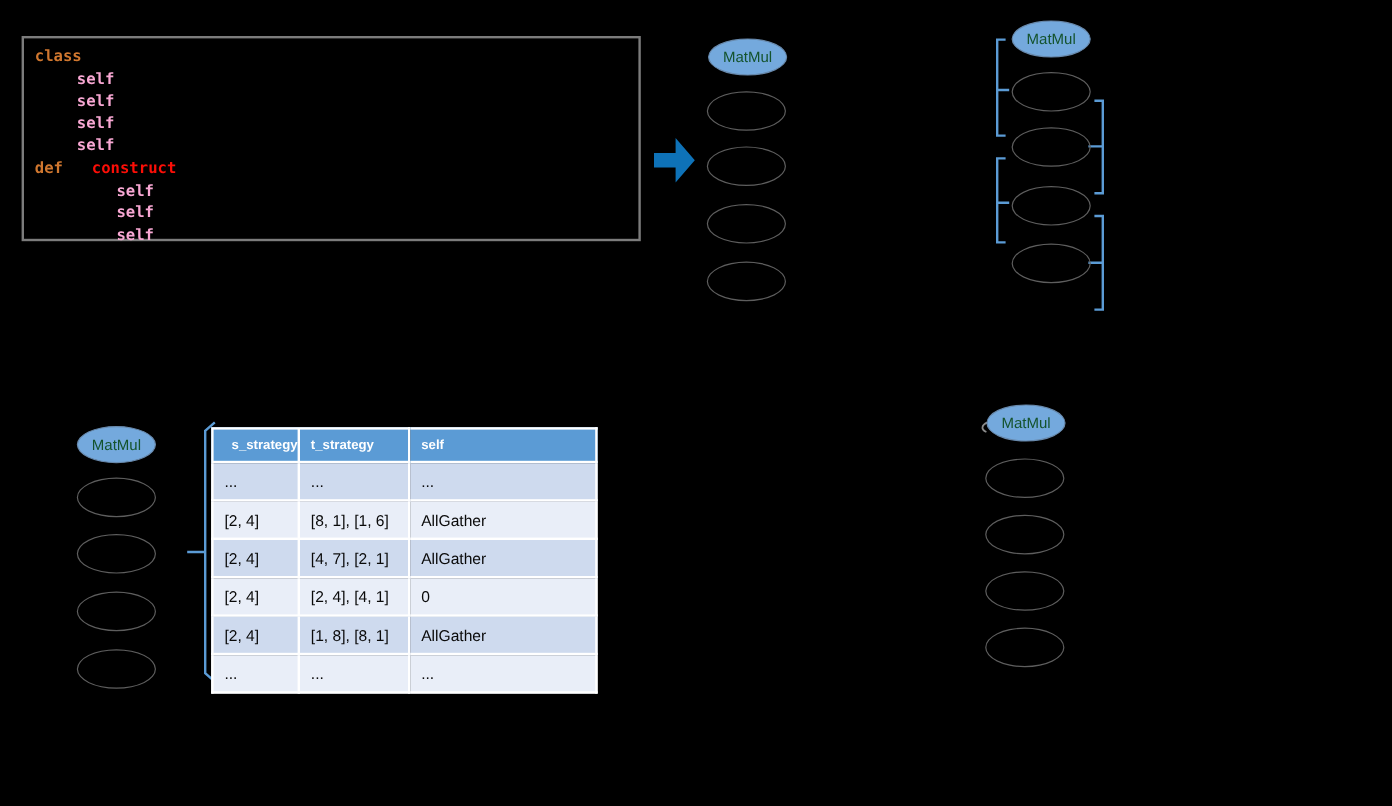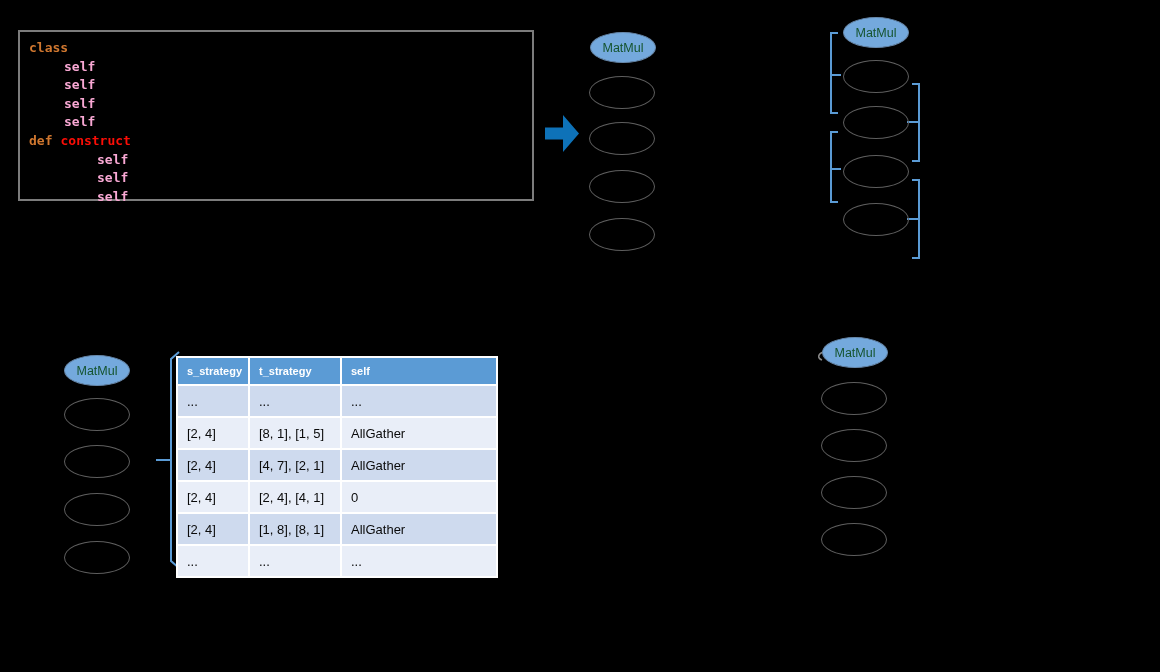--- a/index.html
+++ b/index.html
@@ -13,21 +13,21 @@
     padding:7px 0 0 9px;
     font-family:"DejaVu Sans Mono", monospace;
     font-size:13px;line-height:18.6px;font-weight:bold;
     white-space:nowrap;
   }
   .code-line{height:18.6px;}
   .ind1{padding-left:35px;}
   .ind2{padding-left:68px;}
   .tok-kw{color:#d0772f;}
   .tok-init{color:#c6262c;margin-left:8px;}
-  .tok-construct{color:#fb0e07;margin-left:8px;}
+  .tok-construct{color:#fb0e07;margin-left:24px;}
   .tok-self{color:#f9a8d4;}
 
   
   .node{
     position:absolute;width:66px;height:33px;border-radius:50%;
     border:1.6px solid #5e5e5e;box-sizing:border-box;background:transparent;
   }
   .node.root{
     height:31px;background:#74a9dd;border-color:#6889ac;
     display:flex;align-items:center;justify-content:center;
@@ -44,21 +44,21 @@
   .strategy-table{
     position:absolute;left:176px;top:356px;
     border-collapse:separate;border-spacing:0;
     font-family:"Liberation Sans", sans-serif;
   }
   .strategy-table th{
     background:#5b9bd5;color:#fff;font-size:11px;font-weight:bold;
     text-align:left;padding:7px 0 7px 9px;
     border-right:2px solid #fff;border-top:2px solid #fff;border-bottom:2px solid #fff;
   }
-  .strategy-table th:first-child{border-left:2px solid #fff;}
+  .strategy-table th:first-child{border-left:2px solid #fff;text-align:right;}
   .strategy-table td{
     color:#0a0a0a;font-size:13px;text-align:left;
     padding:6px 0 6px 9px;height:18px;
     border-right:2px solid #fff;border-bottom:2px solid #fff;
   }
   .strategy-table td:first-child{border-left:2px solid #fff;}
   .col-s{width:61px;}
   .col-t{width:81px;}
   .col-c{width:145px;}
   tr.dark td{background:#cedaee;}
@@ -133,21 +133,21 @@
     </tr>
   </thead>
   <tbody>
     <tr class="dark">
       <td>...</td>
       <td>...</td>
       <td>...</td>
     </tr>
     <tr class="light">
       <td>[2, 4]</td>
-      <td>[8, 1], [1, 5]</td>
+      <td>[8, 1], [1, 6]</td>
       <td>AllGather</td>
     </tr>
     <tr class="dark">
       <td>[2, 4]</td>
       <td>[4, 7], [2, 1]</td>
       <td>AllGather</td>
     </tr>
     <tr class="light">
       <td>[2, 4]</td>
       <td>[2, 4], [4, 1]</td>

